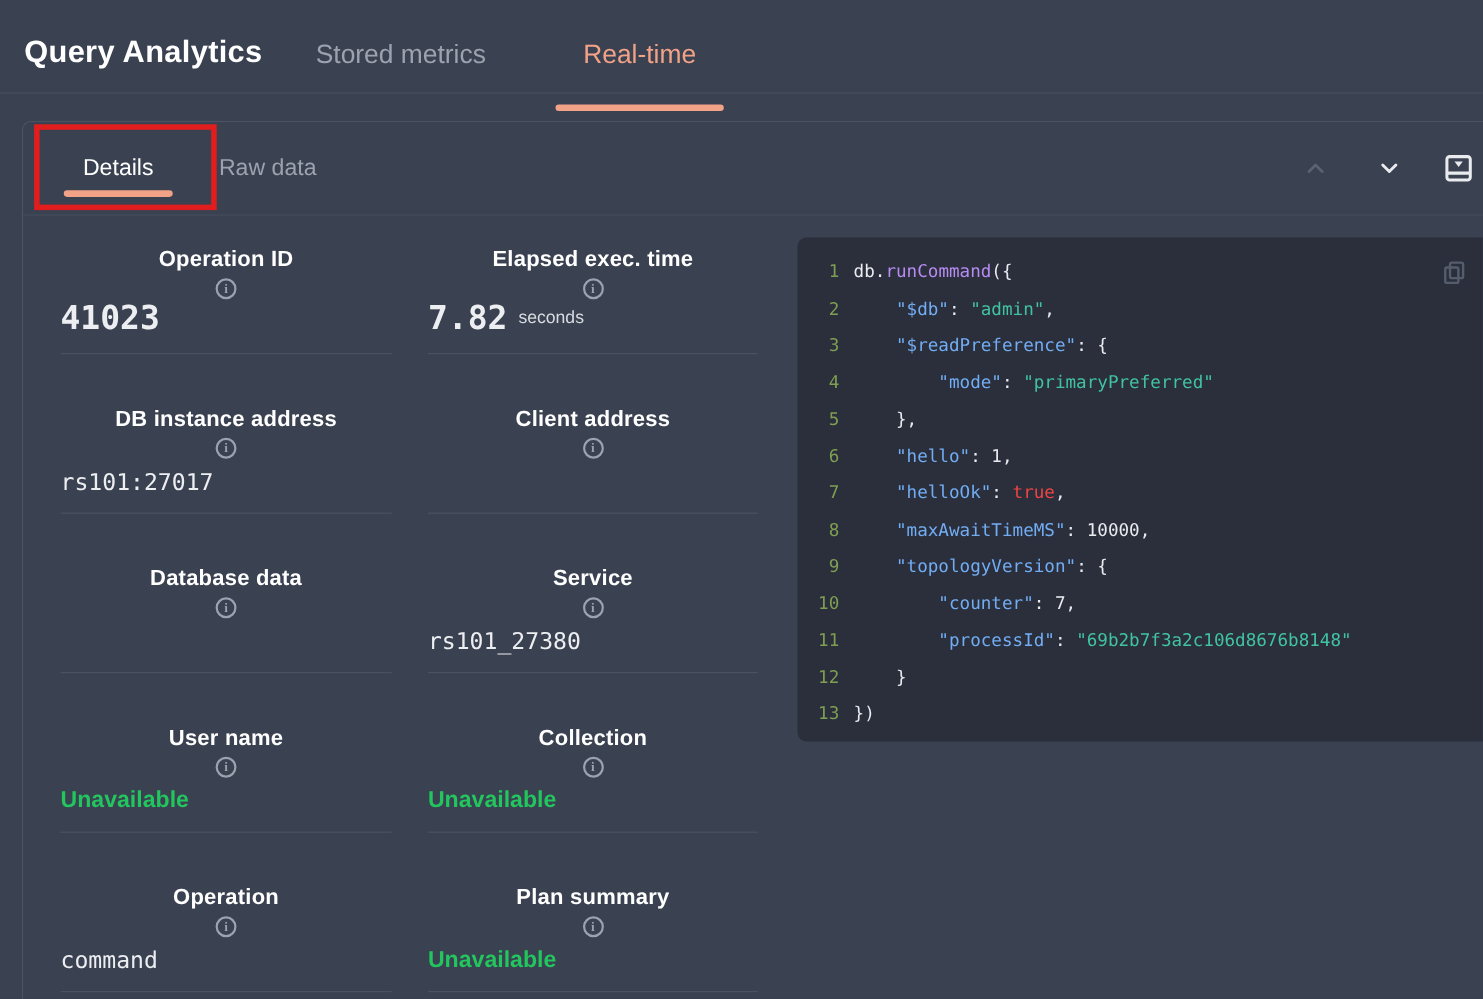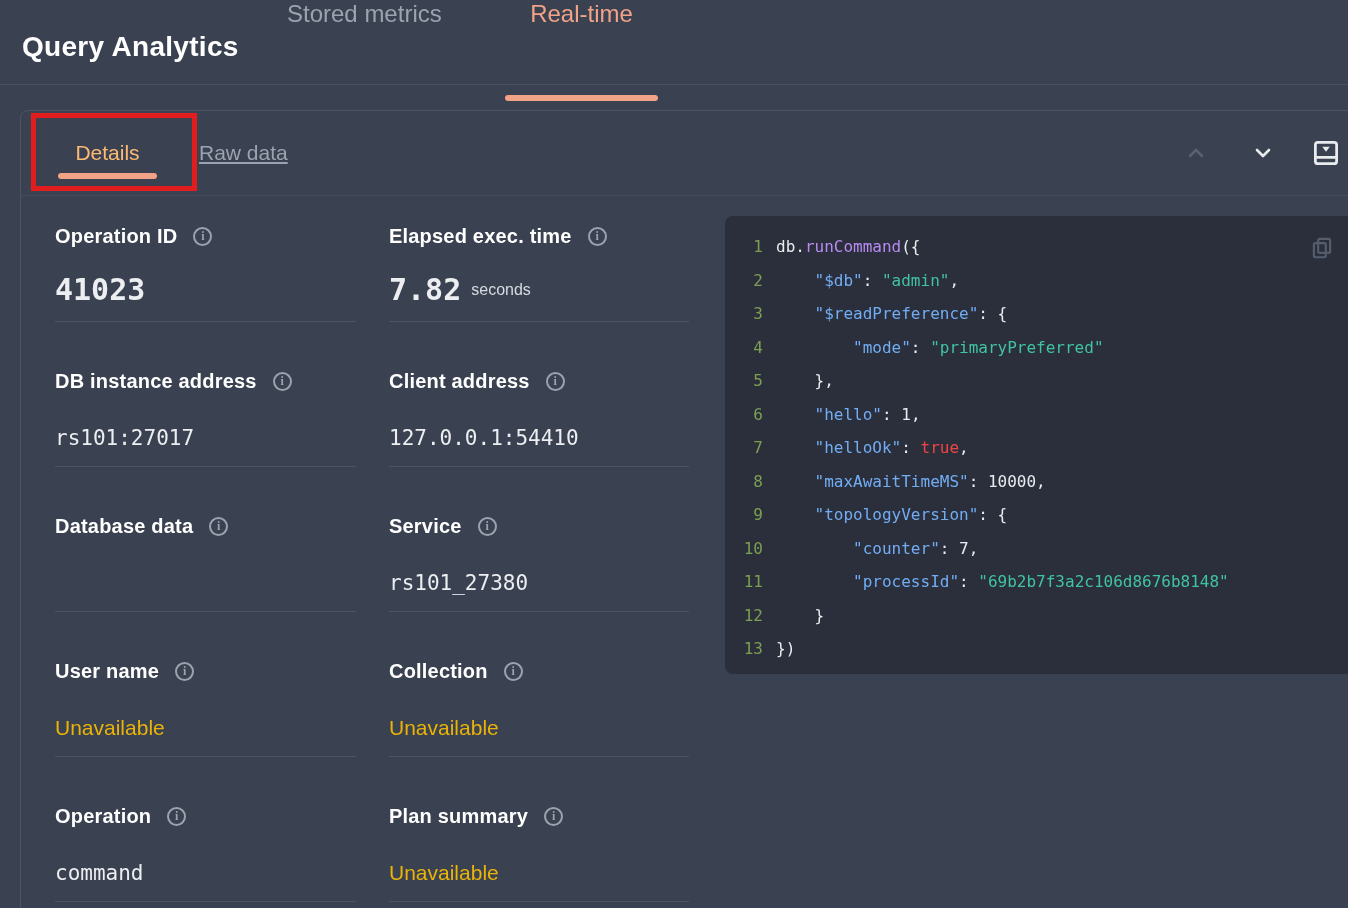--- a/index.html
+++ b/index.html
@@ -7,62 +7,62 @@
     width:1348px;height:908px;overflow:hidden;position:relative;
     background:#3A4150;
     font-family:"Liberation Sans",sans-serif;
     -webkit-font-smoothing:antialiased;
   }
   
   .app-header{position:absolute;left:0;top:0;width:100%;height:85px;
     border-bottom:1px solid #48505F;box-sizing:border-box;}
   .app-title{position:absolute;left:22px;top:31px;font-size:28px;font-weight:700;
     color:#FFFFFF;letter-spacing:.3px;}
-  .header-tab{position:absolute;top:0;height:99px;display:flex;
+  .header-tab{position:absolute;top:0;height:99px;display:flex;align-items:center;
     justify-content:center;font-size:24px;font-weight:500;color:#9CA2AE;cursor:pointer;}
   .header-tab.active{color:#F1A287;}
   .header-tab .tab-underline{position:absolute;left:0;right:0;bottom:-2px;height:6px;
     border-radius:4px;background:#F1A287;}
   #htab-stored{left:287px;}
   #htab-realtime{left:505px;width:153px;}
   
   .panel{position:absolute;left:20px;top:110px;right:-10px;bottom:-10px;
     border:1px solid #4C5464;border-radius:8px;box-sizing:border-box;}
   .tabbar{position:absolute;left:0;top:0;right:0;height:84px;
     border-bottom:1px solid #454D5C;}
   .panel-tab{position:absolute;top:0;height:84px;display:flex;align-items:center;
     justify-content:center;font-size:21px;font-weight:500;color:#9CA2AE;cursor:pointer;}
-  .panel-tab.active{color:#fdba74;}
+  .panel-tab.active{color:#ffffff;}
   .panel-tab .tab-underline{position:absolute;left:0;right:0;bottom:16px;height:6px;
     border-radius:3px;background:#F1A287;}
   #ptab-details{left:37px;width:99px;}
-  #ptab-raw{left:178px;text-decoration:underline;}
+  #ptab-raw{left:178px;}
   .annotation-box{position:absolute;left:10px;top:2px;width:166px;height:78px;
     border:5px solid #E11D1D;box-sizing:border-box;pointer-events:none;z-index:5;}
   .icon-btn{position:absolute;top:28px;width:28px;height:28px;display:flex;
     align-items:center;justify-content:center;cursor:pointer;background:none;border:none;padding:0;}
   #btn-collapse{left:1161px;color:#5A6172;}
   #btn-expand{left:1228px;color:#E9EBEF;}
   #btn-savelist{left:1291px;color:#E9EBEF;}
   
   .fields{position:absolute;left:34px;top:114px;
     display:grid;grid-template-columns:301px 300px;column-gap:33px;row-gap:48px;}
   .field{height:97px;display:flex;flex-direction:column;
     border-bottom:1px solid #4C5464;box-sizing:border-box;}
-  .field-head{display:flex;align-items:center;gap:16px;}
+  .field-head{display:flex;align-items:center;gap:5px;flex-direction:column;}
   .field-label{font-size:20px;font-weight:700;color:#FFFFFF;letter-spacing:.2px;}
   .info-icon{width:19px;height:19px;border:2px solid #9CA2AE;border-radius:50%;
     color:#9CA2AE;font-size:12px;font-weight:700;display:inline-flex;align-items:center;
     justify-content:center;box-sizing:border-box;cursor:pointer;flex:none;
     font-family:"Liberation Serif",serif;}
   .field-value{margin-top:auto;margin-bottom:16px;display:flex;align-items:center;
     font-family:"DejaVu Sans Mono",monospace;font-size:21px;color:#ECEEF1;white-space:nowrap;}
   .field.big .field-value{font-size:30px;font-weight:700;margin-bottom:14px;}
   .field.unavailable .field-value{font-family:"Liberation Sans",sans-serif;
-    color:#eab308;font-weight:400;}
+    color:#22c55e;font-weight:700;}
   .field-unit{font-family:"Liberation Sans",sans-serif;font-size:16px;font-weight:400;
     color:#D8DBE1;margin-left:10px;}
   
   .codeblock{position:absolute;left:704px;top:105px;right:-1px;height:458px;
     background:#2A2F3B;border-radius:8px 0 0 8px;padding-top:14px;box-sizing:border-box;}
   .code-line{display:flex;align-items:center;height:33.5px;
     font-family:"DejaVu Sans Mono",monospace;font-size:16px;}
   .line-no{width:38px;text-align:right;color:#7E9E52;flex:none;}
   .line-code{margin-left:13px;white-space:pre;color:#E9EBEF;}
   .tok-p{color:#E9EBEF;}
@@ -157,23 +157,20 @@
     <div class="field-value">
       <span class="field-val">rs101:27017</span>
     </div>
   </div>
 
   <div class="field mono">
     <div class="field-head">
       <span class="field-label">Client address</span>
       <span class="info-icon">i</span>
     </div>
-    <div class="field-value">
-      <span class="field-val">127.0.0.1:54410</span>
-    </div>
   </div>
 
   <div class="field mono">
     <div class="field-head">
       <span class="field-label">Database data</span>
       <span class="info-icon">i</span>
     </div>
   </div>
 
   <div class="field mono">

